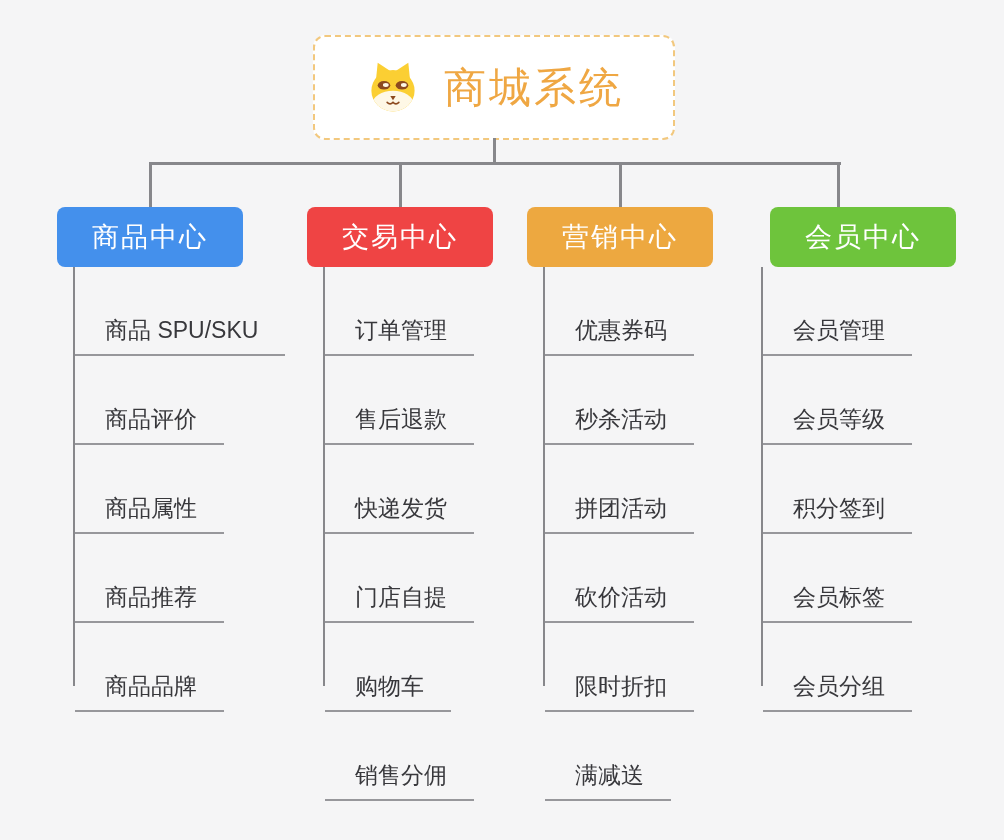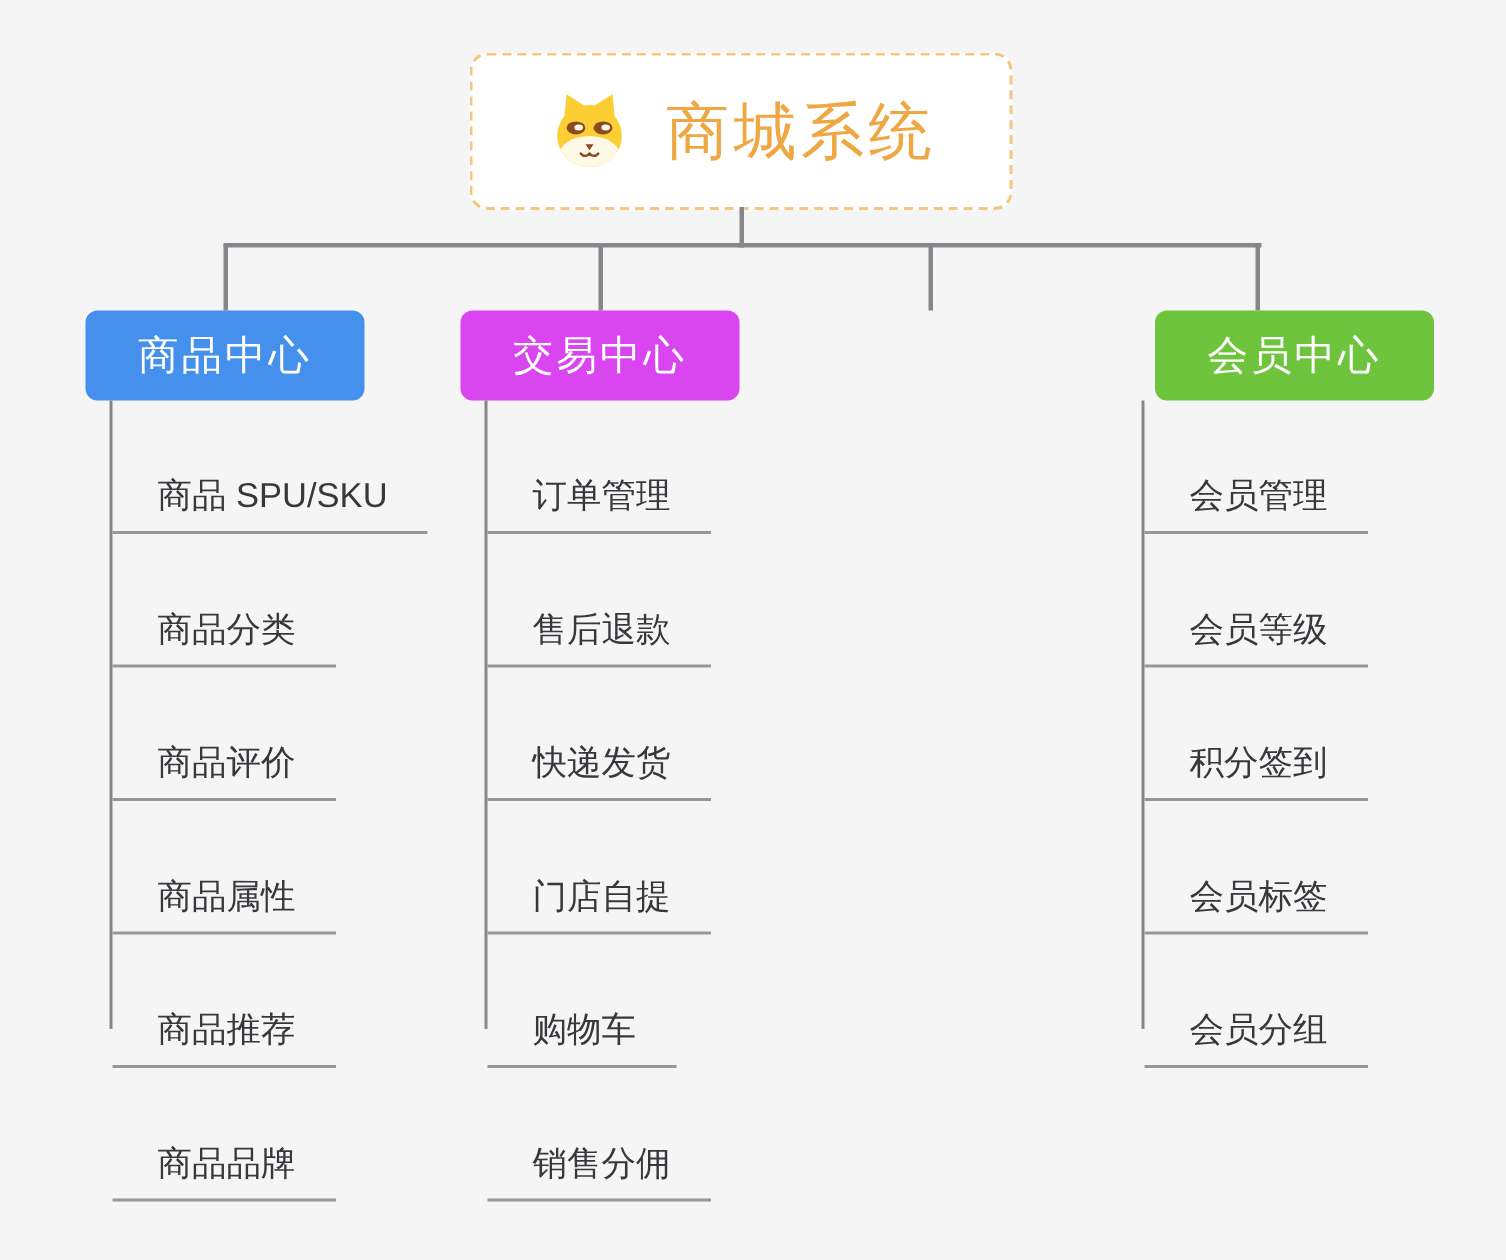--- a/index.html
+++ b/index.html
@@ -116,39 +116,36 @@
   <div class="conn conn-drop d3"></div>
   <div class="conn conn-drop d4"></div>
 
   <div class="branch b1">
     <div class="branch-box" style="background: rgb(68, 144, 236);">商品中心</div>
     <div class="children">
       <div class="child-row">
           <span class="child-label">商品 SPU/SKU</span>
         </div>
       <div class="child-row">
-          <span class="child-label">商品分类</span>
-        </div>
-      <div class="child-row">
           <span class="child-label">商品评价</span>
         </div>
       <div class="child-row">
           <span class="child-label">商品属性</span>
         </div>
       <div class="child-row">
           <span class="child-label">商品推荐</span>
         </div>
       <div class="child-row">
           <span class="child-label">商品品牌</span>
         </div>
     </div>
   </div>
 
   <div class="branch b2">
-    <div class="branch-box" style="background: #d946ef;">交易中心</div>
+    <div class="branch-box" style="background: #ef4444;">交易中心</div>
     <div class="children">
       <div class="child-row">
           <span class="child-label">订单管理</span>
         </div>
       <div class="child-row">
           <span class="child-label">售后退款</span>
         </div>
       <div class="child-row">
           <span class="child-label">快递发货</span>
         </div>
@@ -157,20 +154,43 @@
         </div>
       <div class="child-row">
           <span class="child-label">购物车</span>
         </div>
       <div class="child-row">
           <span class="child-label">销售分佣</span>
         </div>
     </div>
   </div>
 
+  <div class="branch b3">
+    <div class="branch-box" style="background: rgb(237, 168, 64);">营销中心</div>
+    <div class="children">
+      <div class="child-row">
+          <span class="child-label">优惠券码</span>
+        </div>
+      <div class="child-row">
+          <span class="child-label">秒杀活动</span>
+        </div>
+      <div class="child-row">
+          <span class="child-label">拼团活动</span>
+        </div>
+      <div class="child-row">
+          <span class="child-label">砍价活动</span>
+        </div>
+      <div class="child-row">
+          <span class="child-label">限时折扣</span>
+        </div>
+      <div class="child-row">
+          <span class="child-label">满减送</span>
+        </div>
+    </div>
+  </div>
 
   <div class="branch b4">
     <div class="branch-box" style="background: rgb(110, 196, 60);">会员中心</div>
     <div class="children">
       <div class="child-row">
           <span class="child-label">会员管理</span>
         </div>
       <div class="child-row">
           <span class="child-label">会员等级</span>
         </div>

